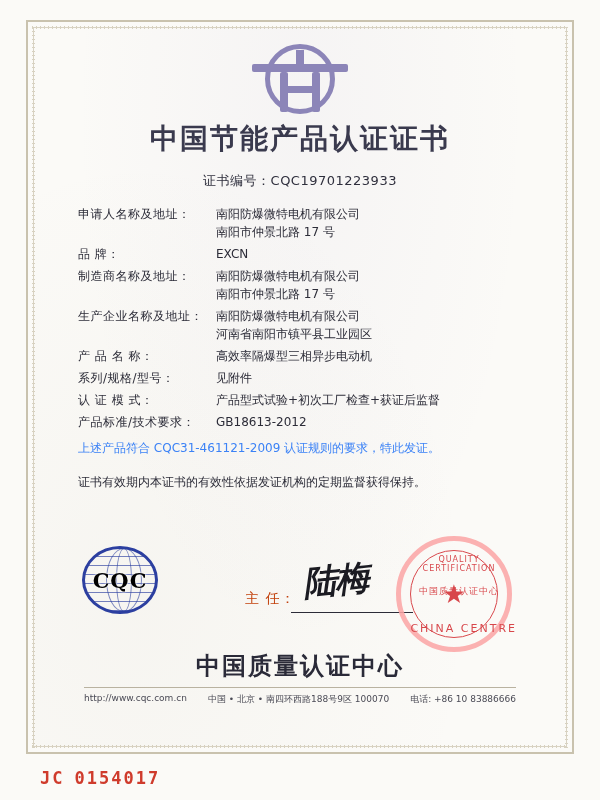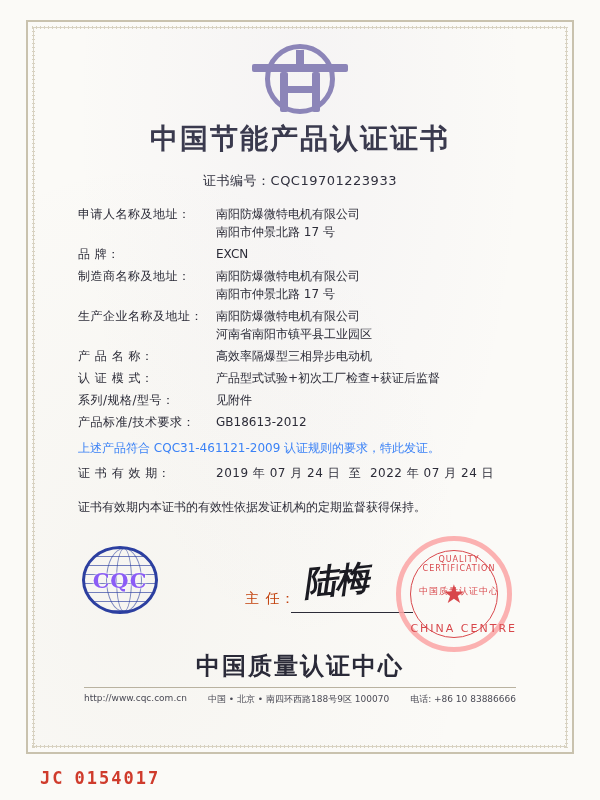--- a/index.html
+++ b/index.html
@@ -216,21 +216,21 @@
     box-sizing: border-box;
   }
   .cqc-globe .cqc-text {
     position: absolute;
     left: 0; top: 22px;
     width: 76px;
     text-align: center;
     font-family: "DejaVu Serif", serif;
     font-size: 21px;
     font-weight: bold;
-    color: #8b5cf6;
+    color: #000000;
     letter-spacing: 1px;
     text-shadow: 0 0 2px #fbfaf7, 0 0 3px #fbfaf7;
   }
 
   .sign-area {
     position: absolute;
     left: 205px; top: 34px;
     width: 175px;
   }
   .sign-label {
@@ -401,52 +401,44 @@
       </div>
 
       <div class="field-row">
         <div class="field-label">产 品 名 称：</div>
         <div class="field-value">
           <span>高效率隔爆型三相异步电动机</span>
         </div>
       </div>
 
       <div class="field-row">
+        <div class="field-label">系列/规格/型号：</div>
+        <div class="field-value">
+          <span>见附件</span>
+        </div>
+      </div>
+
+      <div class="field-row">
         <div class="field-label">认 证 模 式：</div>
         <div class="field-value">
           <span>产品型式试验+初次工厂检查+获证后监督</span>
         </div>
       </div>
 
       <div class="field-row">
-        <div class="field-label">系列/规格/型号：</div>
-        <div class="field-value">
-          <span>见附件</span>
-        </div>
-      </div>
-
-      <div class="field-row">
         <div class="field-label">产品标准/技术要求：</div>
         <div class="field-value">
           <span>GB18613-2012</span>
         </div>
       </div>
 
     </div>
 
     <div class="para">上述产品符合 CQC31-461121-2009 认证规则的要求，特此发证。</div>
 
-    <div class="date-row">
-      <div class="field-label">证 书 有 效 期：</div>
-      <div class="dates">
-        <span>2019 年 07 月 24 日</span>
-        &nbsp;<span>至</span>&nbsp;
-        <span>2022 年 07 月 24 日</span>
-      </div>
-    </div>
 
     <div class="note">证书有效期内本证书的有效性依据发证机构的定期监督获得保持。</div>
 
     <div class="bottom">
 
       <div class="cqc-globe">
         <div class="globe"></div>
         <div class="meridian"></div>
         <div class="meridian2"></div>
         <div class="cqc-text">CQC</div>

